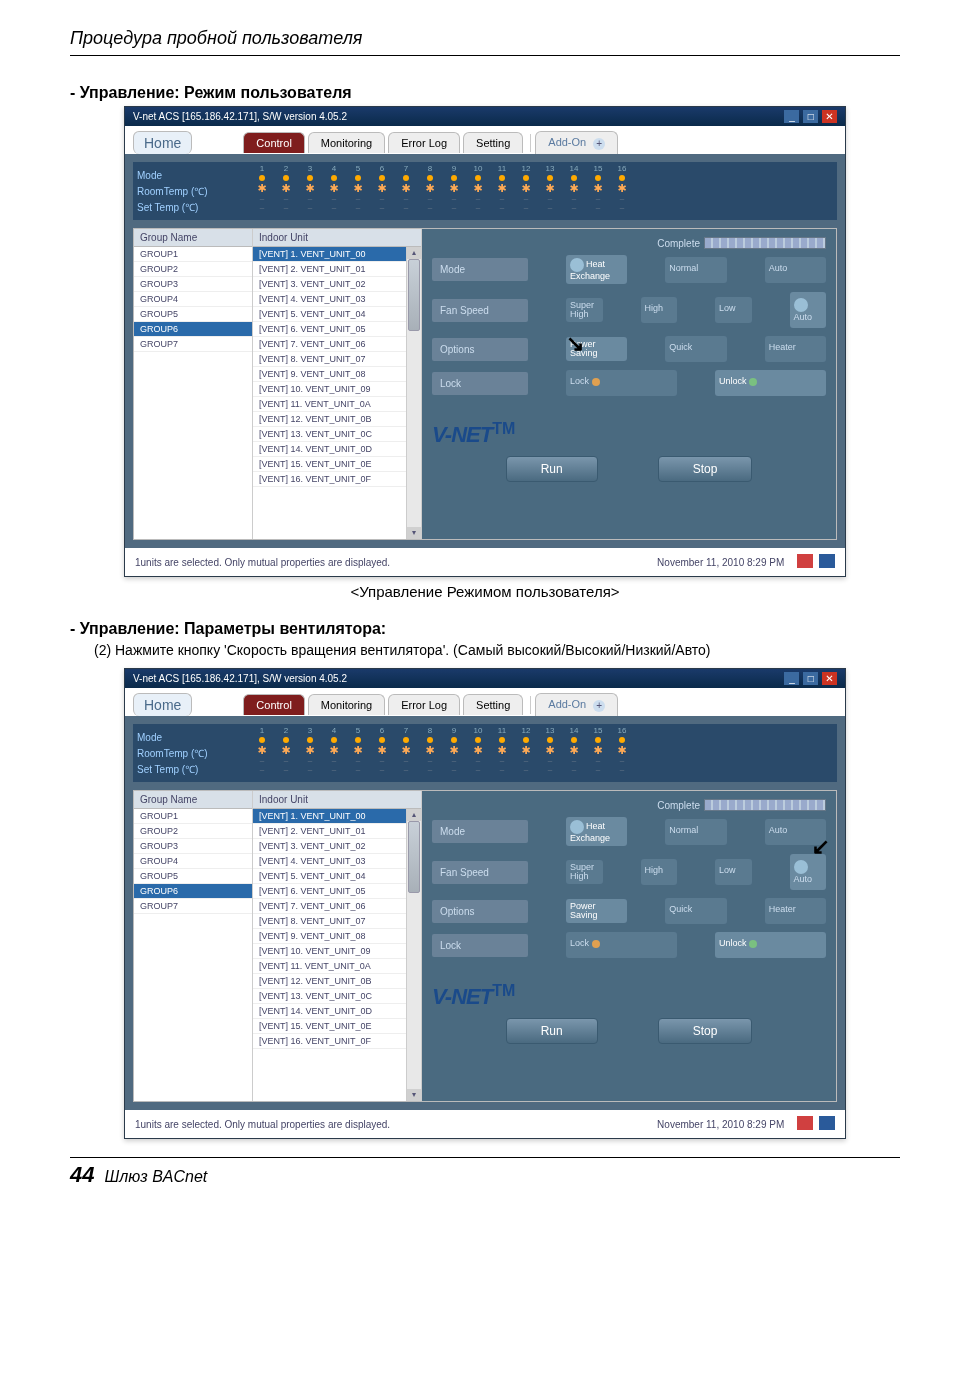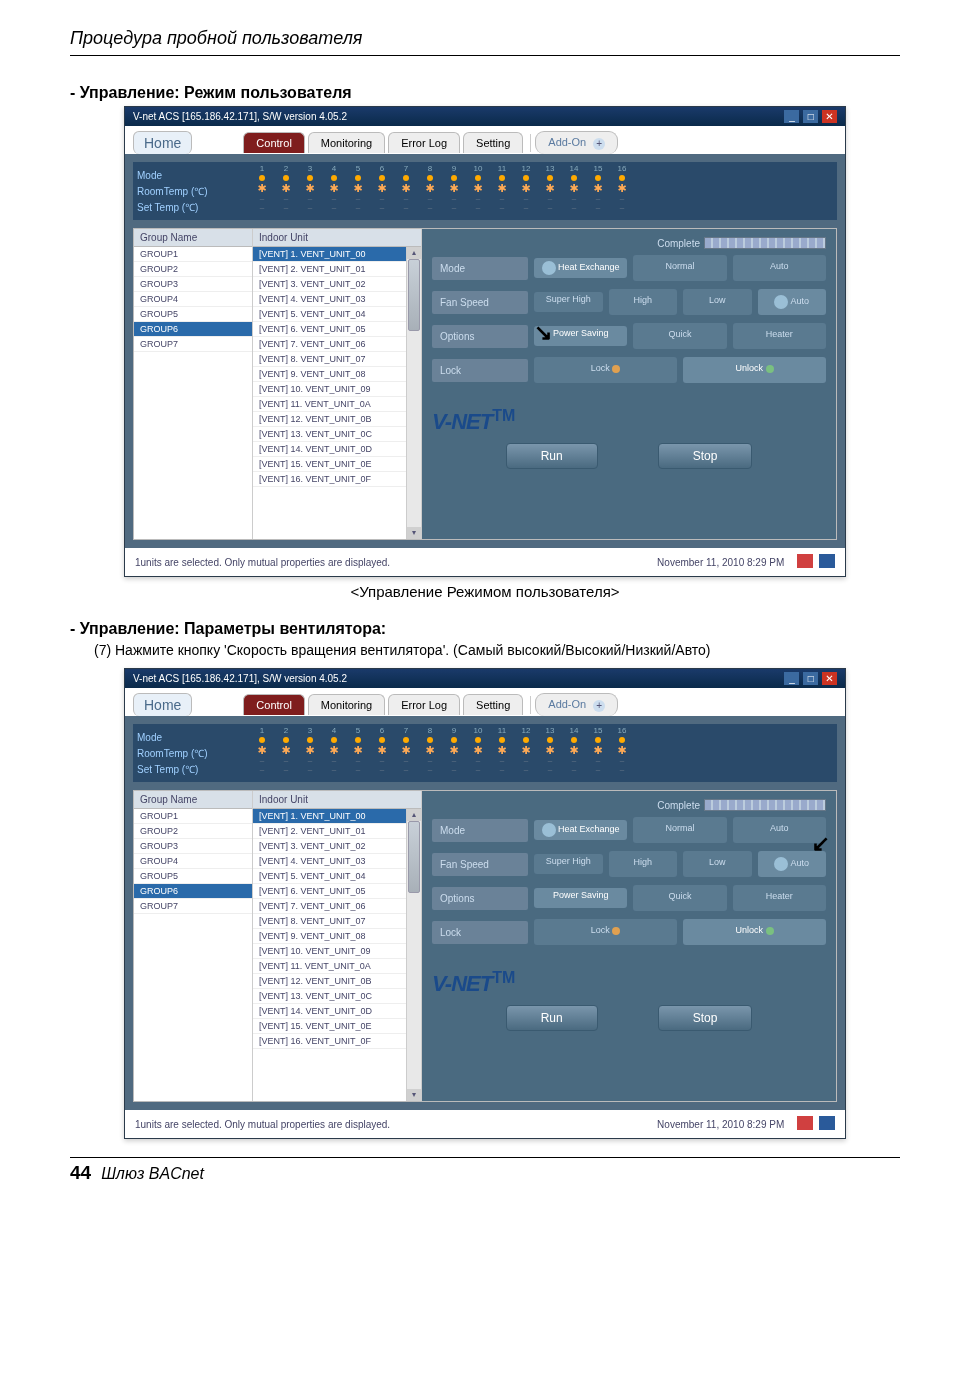--- a/index.html
+++ b/index.html
@@ -74,21 +74,21 @@
     background: #eee;
   }
   .tab.home {
     border-radius: 6px;
     padding: 3px 10px;
     background: #e8f0f8;
     color: #4a6a8a;
     font-size: 14px;
   }
   .tab.active { background: #7f1d1d; color: #fff; margin-left: 48px; }
-  .tab.addon { color: #5a7aa0; border-radius: 9px; }
+  .tab.addon { color: #5a7aa0; }
   .plus-icon {
     display: inline-block;
     width: 12px; height: 12px;
     background: #cde;
     border-radius: 50%;
     text-align: center;
     line-height: 12px;
     color: #557;
     margin-left: 4px;
     vertical-align: middle;
@@ -236,24 +236,25 @@
     font-size: 10px;
     padding: 6px 8px;
     border-radius: 2px;
   }
   .opt-btn {
     flex: 1;
     background: #5a7a90;
     color: #cde;
     font-size: 9px;
     padding: 6px 4px;
-    text-align: center;
+    text-align: left;
     border-radius: 3px;
     position: relative;
     min-height: 14px;
+    margin-left: 32px;
   }
   .opt-btn.bright { background: #6a8aa0; color: #fff; }
   .opt-btn.twoline { line-height: 1; padding: 3px 4px; }
   .opt-btn.wide { flex: 1.4; }
   .opt-btn.auto { background: #6a8aa0; }
   .opt-btn .dot {
     display: inline-block;
     width: 8px; height: 8px;
     border-radius: 50%;
     vertical-align: middle;
@@ -326,21 +327,21 @@
     margin: 4px 0 20px 0;
   }
   .page-footer {
     border-top: 1px solid #000;
     margin-top: 18px;
     padding-top: 4px;
     display: flex;
     align-items: baseline;
     gap: 10px;
   }
-  .pg-num { font-weight: bold; font-size: 19px; }
+  .pg-num { font-weight: bold; font-style: italic; font-size: 22px; }
   .pg-label { font-style: italic; font-size: 16px; }
   .before-tab {
     border-left: 1px solid #ccc;
     height: 18px; width: 0;
     margin: 0 1px 0 4px;
   }
 </style>
 </head>
 <body>
 
@@ -587,21 +588,21 @@
         <span class="footer-icons">
           <span class="fi1"></span>
           <span class="fi2"></span>
         </span>
       </span>
     </div>
   </div>
   <div class="caption">&lt;Управление Режимом пользователя&gt;</div>
 
   <div class="section-title">- Управление: Параметры вентилятора:</div>
-  <div class="instruction">(7) Нажмите кнопку 'Скорость вращения вентилятора'. (Самый высокий/Высокий/Низкий/Авто)</div>
+  <div class="instruction">(2) Нажмите кнопку 'Скорость вращения вентилятора'. (Самый высокий/Высокий/Низкий/Авто)</div>
 
   <div class="screenshot">
     <div class="titlebar">
       <span>V-net ACS [165.186.42.171],   S/W version 4.05.2</span>
       <span class="titlebar-buttons">
         <span class="tb-min">_</span>
         <span class="tb-max">□</span>
         <span class="tb-close">✕</span>
       </span>
     </div>

